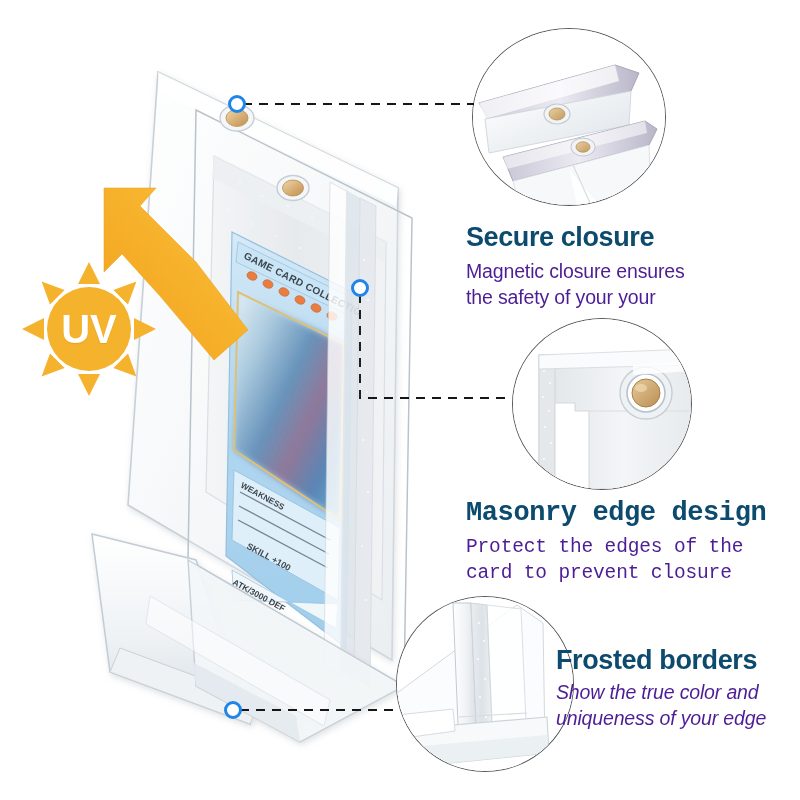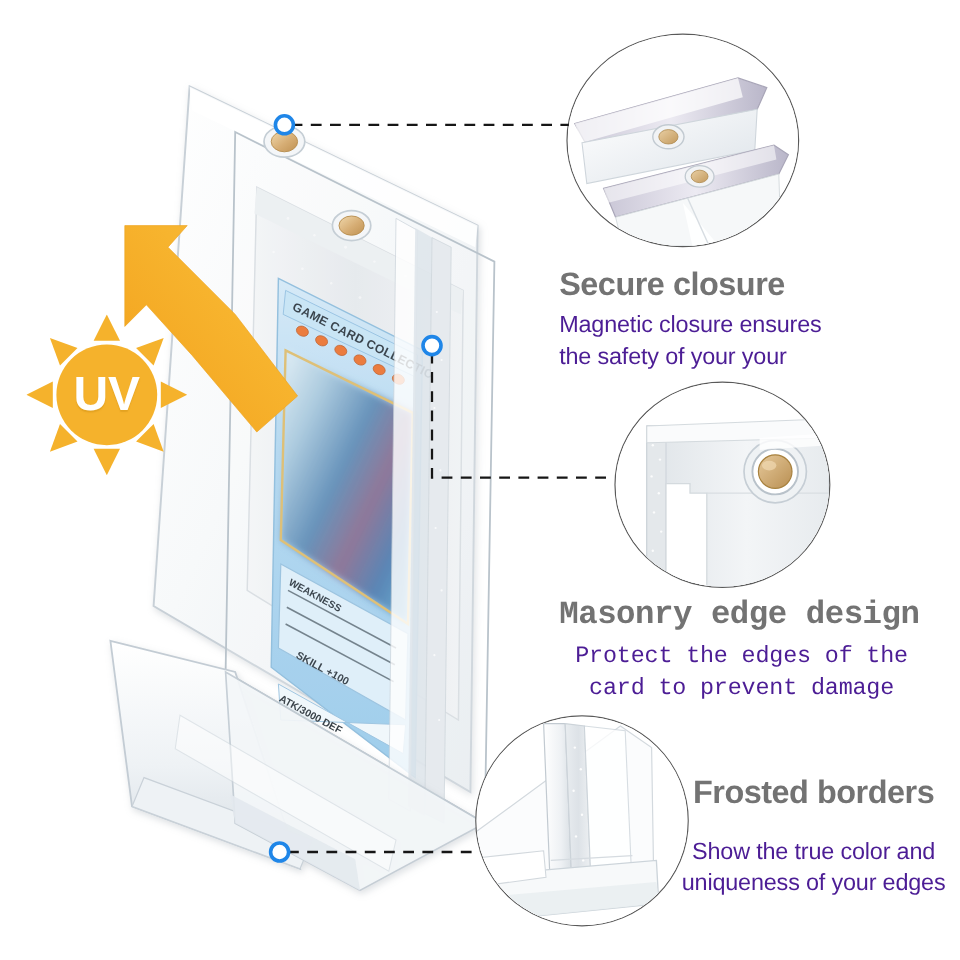--- a/index.html
+++ b/index.html
@@ -18,34 +18,34 @@
   
   #uv-badge{left:22px;top:262px;width:134px;height:134px;text-decoration:underline;}
   #uv-badge svg{display:block;width:134px;height:134px;}
   #uv-text{position:absolute;left:0;top:0;width:134px;height:134px;
            display:flex;align-items:center;justify-content:center;
            font-size:40px;font-weight:700;color:#ffffff;letter-spacing:0px;
            font-family:"Liberation Sans","DejaVu Sans",sans-serif;
            text-shadow:0 1px 1px rgba(180,120,0,.25);}
 
   
-  .callout-title{font-size:27px;font-weight:700;color:#737373;line-height:1.12;
+  .callout-title{font-size:27px;font-weight:700;color:#0c4a6e;line-height:1.12;
                  letter-spacing:-0.4px;white-space:nowrap;}
   .callout-body{font-size:19.5px;font-weight:400;color:#4c1d95;line-height:1.3;
                 letter-spacing:-0.15px;}
   .callout-body span{display:block;white-space:nowrap;}
 
   #callout-1{left:466px;top:222px;width:330px;text-align:left;}
   #callout-1 .callout-body{margin-top:7px;}
 
   #callout-2{left:466px;top:498px;width:330px;text-align:left;font-family:Liberation Mono, monospace;}
-  #callout-2 .callout-body{margin-top:7px;text-align:center;padding-right:26px;}
-
-  #callout-3{left:556px;top:645px;width:244px;text-align:center;}
-  #callout-3 .callout-body{margin-top:23px;}
+  #callout-2 .callout-body{margin-top:7px;padding-right:26px;}
+
+  #callout-3{left:556px;top:645px;width:244px;text-align:left;}
+  #callout-3 .callout-body{margin-top:5px;font-style:italic;}
 
   
   #leaders{left:0;top:0;width:800px;height:800px;pointer-events:none;}
   #leaders svg{display:block;width:800px;height:800px;}
 
   
   .inset{border-radius:50%;overflow:hidden;
          border:1.6px solid #5a5a5a;background:#ffffff;}
   .inset svg{display:block;}
   #inset-1{left:472px;top:28px;width:192px;height:176px;border-radius:50%;}
@@ -384,25 +384,25 @@
     <div class="callout-body">
       <span>Magnetic closure ensures</span>
       <span>the safety of your your</span>
     </div>
   </div>
 
   <div class="abs" id="callout-2">
     <div class="callout-title">Masonry edge design</div>
     <div class="callout-body">
       <span>Protect the edges of the</span>
-      <span>card to prevent damage</span>
+      <span>card to prevent closure</span>
     </div>
   </div>
 
   <div class="abs" id="callout-3">
     <div class="callout-title">Frosted borders</div>
     <div class="callout-body">
       <span>Show the true color and</span>
-      <span>uniqueness of your edges</span>
+      <span>uniqueness of your edge</span>
     </div>
   </div>
 
 </div>
 
 </body></html>

